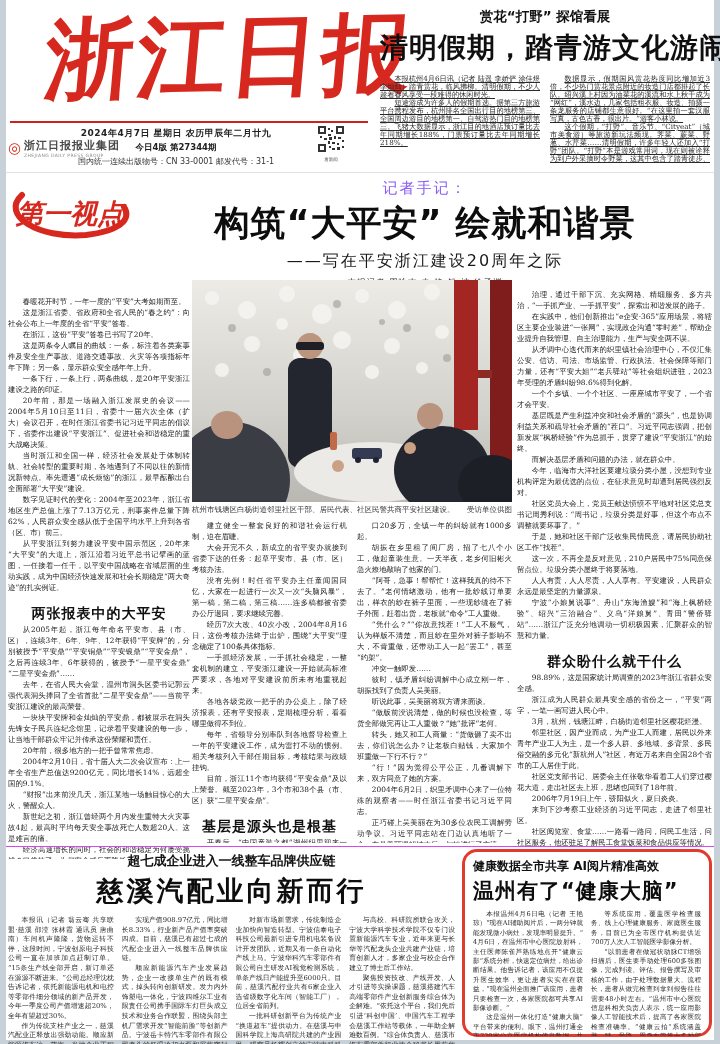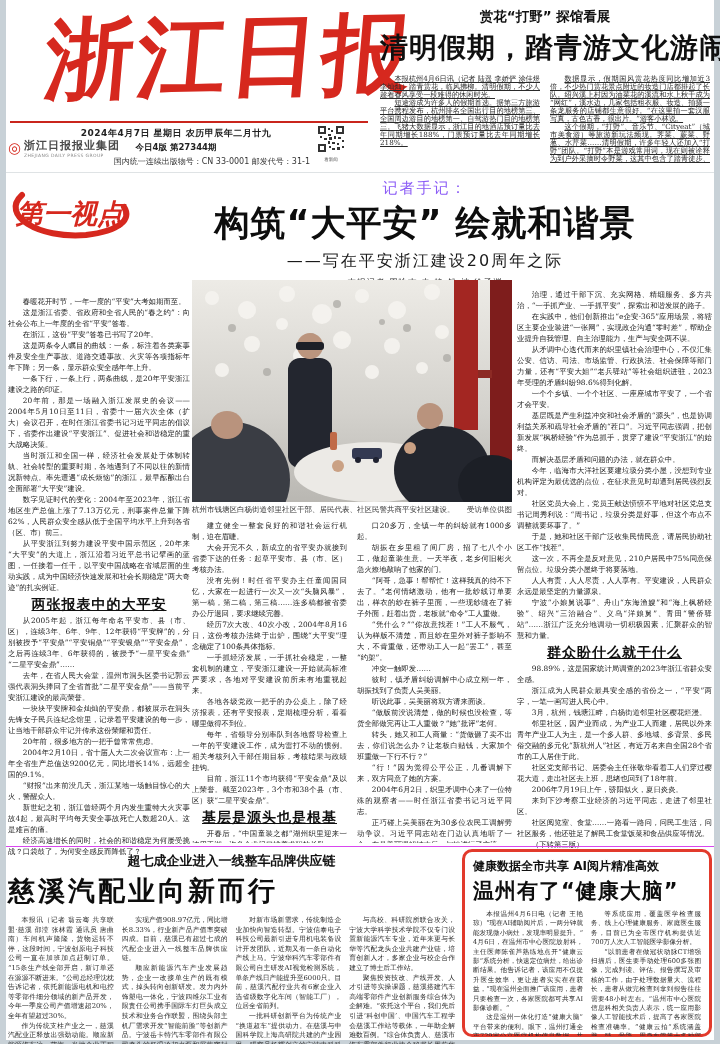--- a/index.html
+++ b/index.html
@@ -17,21 +17,21 @@
   .paper-title{
     position:absolute;left:40px;top:6px;width:330px;
     font-family:"DejaVu Serif",serif;font-weight:bold;
     font-size:88px;line-height:1.15;letter-spacing:4px;color:#d6281e;
     transform:skewX(-6deg) rotate(-1deg);white-space:nowrap;
   }
   .red-rule{position:absolute;left:4px;top:121px;width:358px;height:2px;background:#c9251c;}
   .dateline{position:absolute;left:36px;top:127px;width:268px;text-align:center;color:#222;}
   .dateline .d1{font-size:9px;font-weight:bold;letter-spacing:.5px;}
   .dateline .d2{font-size:8.5px;font-weight:bold;margin-top:2px;}
-  .dateline .d3{font-size:8px;margin-top:2px;color:#333;text-align:right;}
+  .dateline .d3{font-size:8px;margin-top:2px;color:#333;}
   .group-logo{position:absolute;left:2px;top:138px;display:flex;align-items:center;gap:3px;}
   .group-logo .mark{color:#d6281e;font-size:15px;line-height:1;}
   .group-logo .gl-cn{font-size:11px;font-weight:bold;color:#4a4a4a;letter-spacing:1px;}
   .group-logo .gl-en{font-size:4.5px;color:#8a8a8a;letter-spacing:.4px;}
   .qr{position:absolute;left:312px;top:126px;text-align:center;}
   .qr .qr-cap{font-size:4.5px;color:#555;margin-top:1px;}
 
   
   .topstory{position:absolute;left:374px;top:8px;width:330px;}
   .ts-kicker{text-align:center;font-size:13.5px;font-weight:bold;color:#111;}
@@ -50,36 +50,36 @@
   .fh-byline{font-size:8.5px;color:#333;margin-top:5px;letter-spacing:1px;}
 
   
   .feature-body{position:relative;height:563px;}
   .col{position:absolute;overflow:hidden;font-family:"DejaVu Serif",serif;font-size:7.4px;line-height:11px;text-align:justify;color:#222;}
   .col-left{left:2px;top:16px;width:182px;height:563px;}
   .col-right{left:511px;top:9px;width:195px;height:563px;}
   .col-mid1{left:186px;top:240px;width:155px;height:323px;}
   .col-mid2{left:351px;top:240px;width:155px;height:323px;}
   .inline-sub{font-family:"DejaVu Sans",sans-serif;font-size:14px;font-weight:bold;text-align:center;text-indent:0;
-    margin:6px 0 5px 0;color:#101010;letter-spacing:1px;text-decoration:underline;}
+    margin:15px 0 5px 0;color:#101010;letter-spacing:1px;}
   .photo{position:absolute;left:186px;top:0;width:320px;height:222px;overflow:hidden;background:#d8d6d1;}
   .photo svg{display:block;}
   .caption{position:absolute;left:186px;top:225px;width:320px;display:flex;justify-content:space-between;
     font-size:7.5px;color:#333;font-family:"DejaVu Serif",serif;}
 
   
   .bottom{position:relative;height:196px;border-top:1px solid #d946ef;margin-top:3px;}
   .b-left{position:absolute;left:2px;top:5px;width:447px;}
   .bl-kicker{text-align:center;font-size:13px;font-weight:bold;color:#121212;}
-  .bl-head{font-size:27px;font-weight:bold;color:#0d0d0d;letter-spacing:3px;margin-top:3px;white-space:nowrap;}
+  .bl-head{text-align:center;font-size:27px;font-weight:bold;color:#0d0d0d;letter-spacing:3px;margin-top:3px;white-space:nowrap;}
   .bl-cols{display:flex;gap:8px;margin-top:7px;height:128px;overflow:hidden;}
   .b-col{flex:1;font-family:"DejaVu Serif",serif;font-size:6.8px;line-height:9.6px;text-align:justify;color:#2a2a2a;overflow:hidden;}
 
   .health-box{position:absolute;left:456px;top:2px;width:250px;height:188px;box-sizing:border-box;
-    border:3px solid #e23a2c;border-radius:10px;background:#fff;padding:6px 8px;}
+    border:3px solid #e23a2c;border-radius:15px;background:#fff;padding:6px 8px;}
   .hb-kicker{font-size:12px;font-weight:bold;color:#111;}
   .hb-head{font-size:21px;font-weight:bold;color:#0d0d0d;margin-top:2px;letter-spacing:1px;white-space:nowrap;}
   .hb-cols{display:flex;gap:8px;margin-top:5px;height:126px;overflow:hidden;}
   .hb-col{flex:1;font-family:"DejaVu Serif",serif;font-size:6.6px;line-height:9.4px;text-align:justify;color:#2a2a2a;overflow:hidden;}
 </style>
 </head>
 <body>
 
 <div class="page">
 

